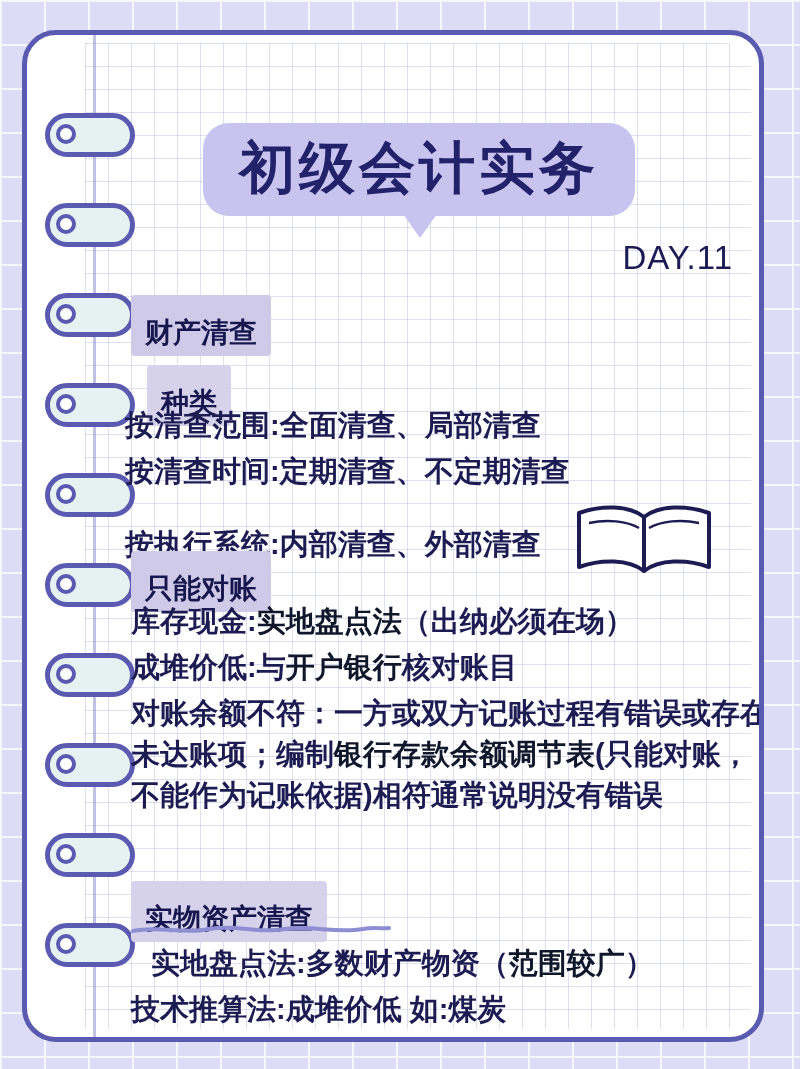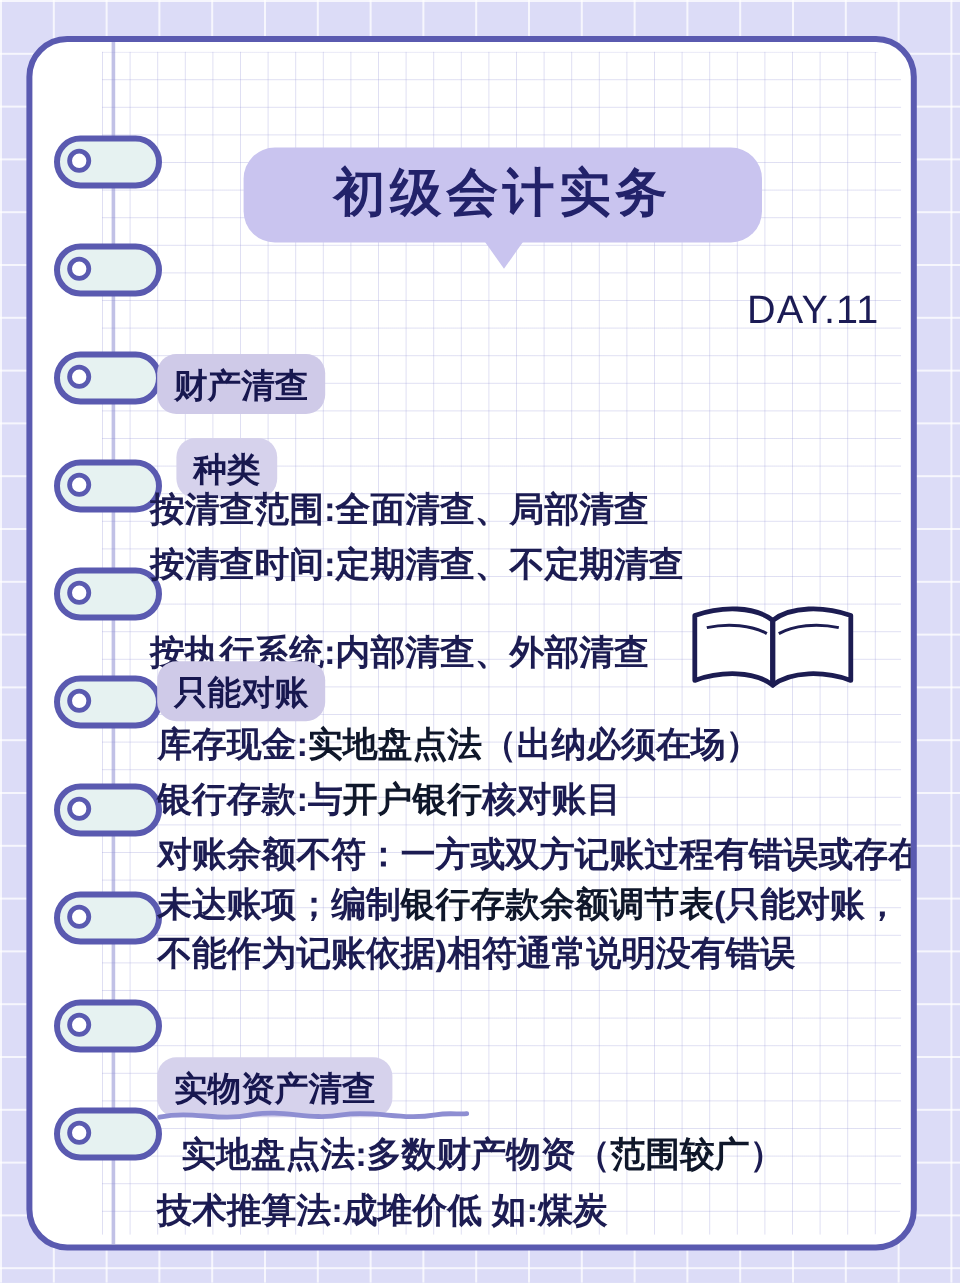--- a/index.html
+++ b/index.html
@@ -100,21 +100,21 @@
   }
   #title-bubble {
     background: #c9c4ef;
     border-radius: 26px;
     padding: 16px 10px 18px;
     text-align: center;
     position: relative;
   }
   #title-text {
     font-family: "Liberation Sans", sans-serif;
-    font-size: 43px;
+    font-size: 56px;
     font-weight: bold;
     color: #22226a;
     letter-spacing: 4px;
     line-height: 1.05;
   }
   #title-tail {
     position: absolute;
     left: 50%;
     bottom: -22px;
     margin-left: -16px;
@@ -129,22 +129,22 @@
     right: 18px;
     top: 196px;
     font-size: 33px;
     font-weight: normal;
     color: #1b1b55;
     letter-spacing: 1px;
   }
   .hl {
     display: inline-block;
     background: #cfcae8;
-    padding: 8px 14px 4px;
-    border-radius: 16px;
+    padding: 19px 14px 4px;
+    border-radius: 4px;
     font-size: 28px;
     font-weight: bold;
     color: #17174f;
   }
   .hl.soft { background: #d6d2ec; }
   .line {
     font-size: 29px;
     font-weight: bold;
     color: #1c1c52;
     line-height: 1.42;
@@ -237,21 +237,21 @@
 
     <div class="sec" id="s-fangfa">
       <span class="hl">只能对账</span>
     </div>
 
     <div class="sec line" id="l4">
       <span class="blk">库存现金:</span><span class="red">实地盘点法</span><span class="blk">（出纳必须在场）</span>
     </div>
 
     <div class="sec line" id="l5">
-      <span class="blk">银行存款:与</span><span class="red">开户银行</span><span class="blk">核对账目</span>
+      <span class="blk">成堆价低:与</span><span class="red">开户银行</span><span class="blk">核对账目</span>
     </div>
 
     <div class="sec line wrap" id="l6">
       <span class="blk">对账余额不符：一方或双方记账过程有错误或存在未达账项；编制</span><span class="red">银行存款余额调节表</span><span class="blk">(只能对账，不能作为记账依据)相符通常说明没有错误</span>
     </div>
 
     <div class="sec" id="s-shiwu">
       <span class="hl soft">实物资产清查</span>
     </div>
 

